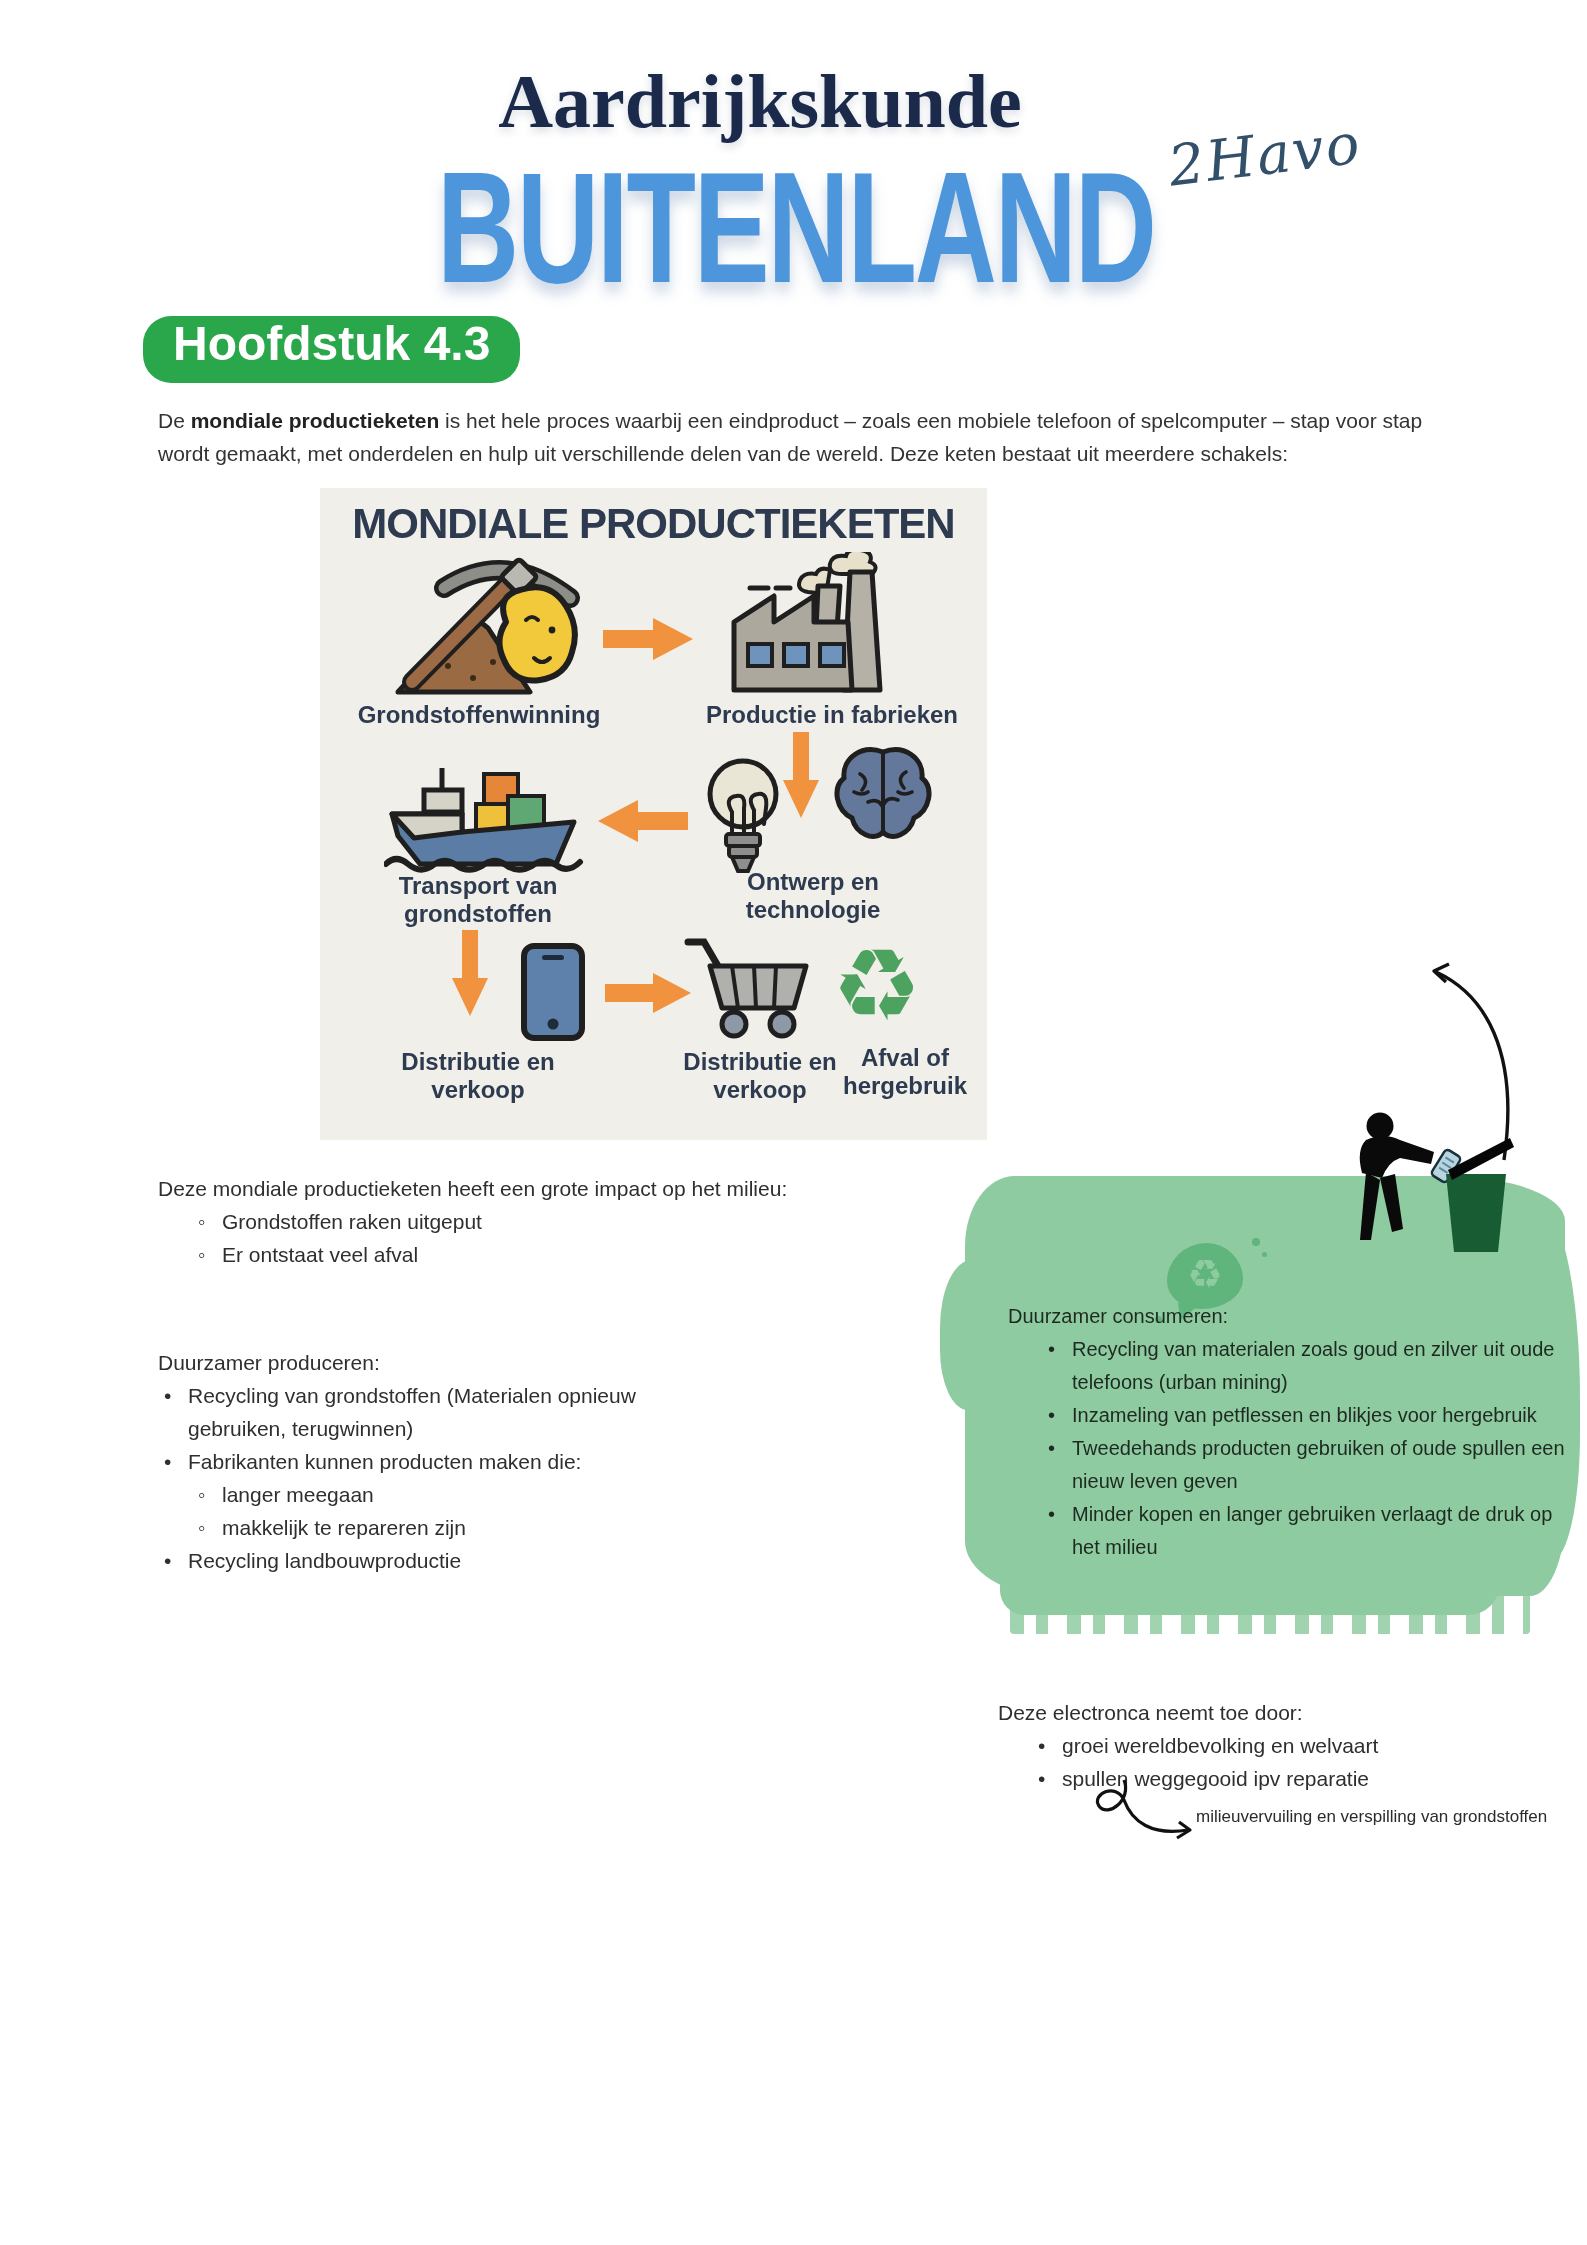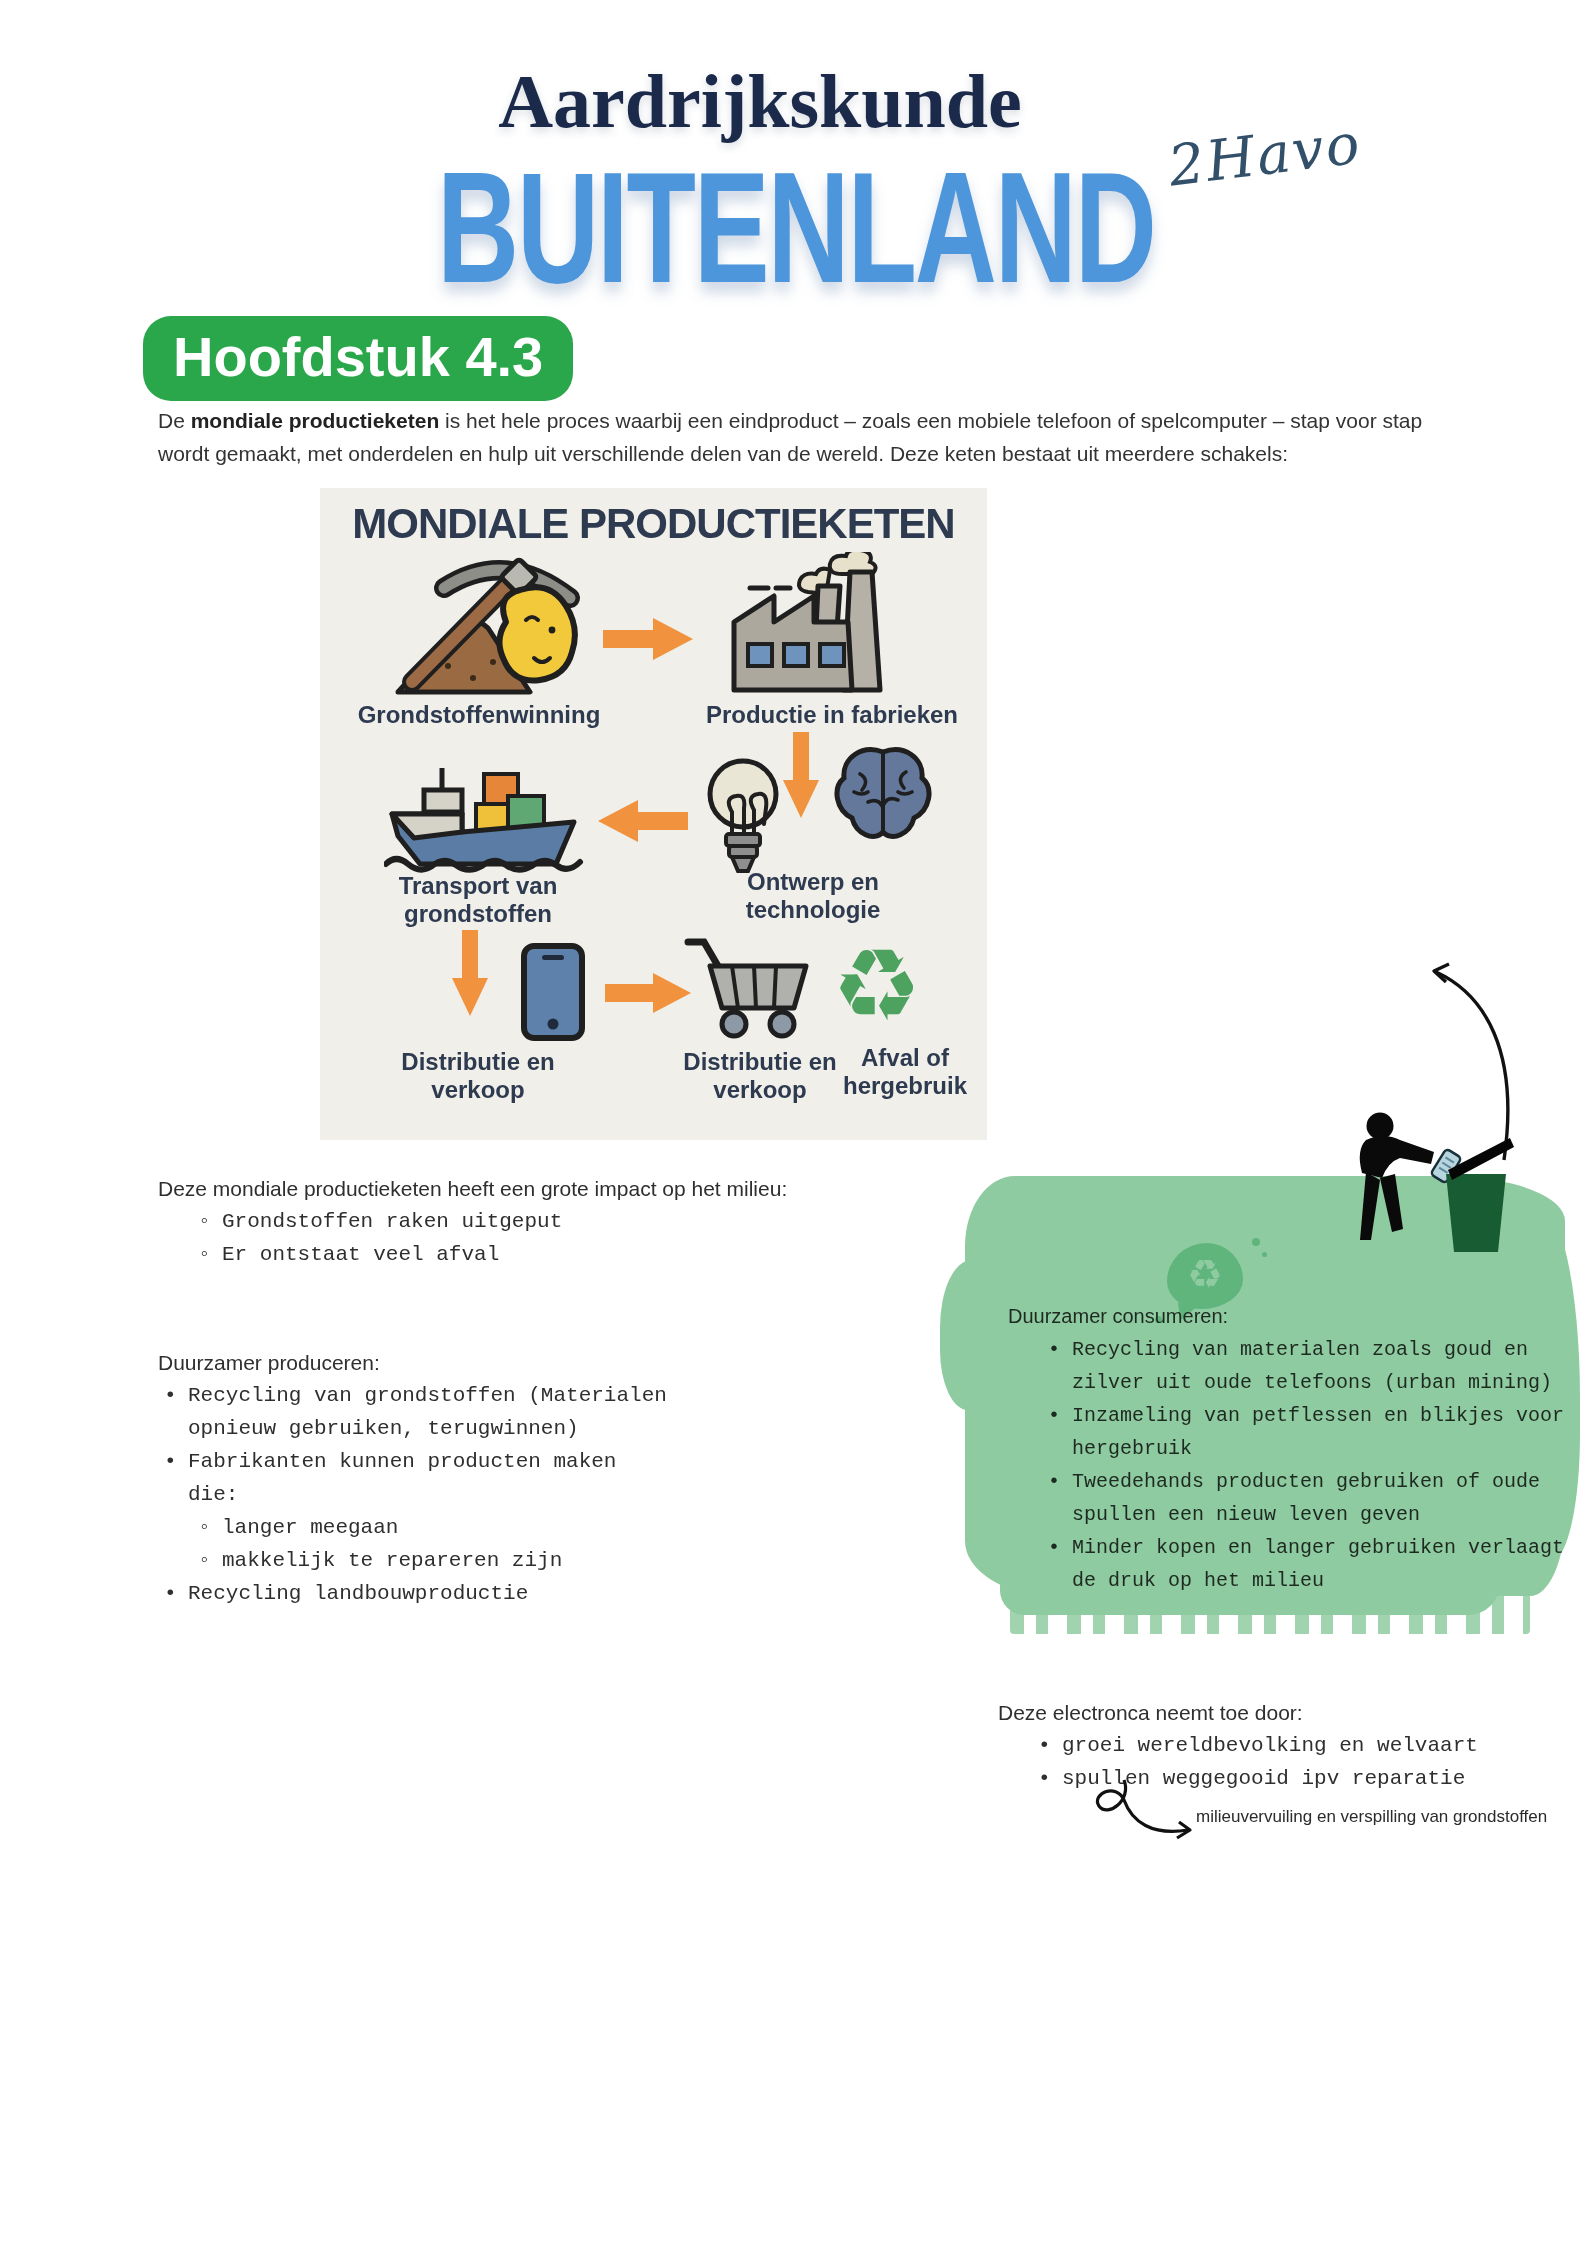--- a/index.html
+++ b/index.html
@@ -12,41 +12,41 @@
     font-family:"Liberation Serif","DejaVu Serif",serif; font-weight:700; font-size:76px; color:#1b2a4a;
     text-shadow:0 4px 8px rgba(40,60,90,0.18); }
   .book-title { position:absolute; left:437px; top:148px; width:920px;
     font-size:158px; font-weight:700; letter-spacing:-3px; color:#4d96db; line-height:1;
     transform:scaleX(0.72); transform-origin:left top;
     text-shadow:0 10px 16px rgba(110,140,180,0.35); }
   .signature { position:absolute; left:1168px; top:118px; width:260px;
     font-family:"DejaVu Serif","Liberation Serif",serif; font-style:italic; font-size:56px;
     color:#33506b; transform:rotate(-7deg); letter-spacing:2px; }
   .chapter-badge { position:absolute; left:143px; top:316px; background:#2aa64b; color:#ffffff;
-    border-radius:28px; padding:8px 30px 12px 30px; font-size:56px; font-weight:700; }
+    border-radius:28px; padding:0 30px 12px 30px; font-size:48px; font-weight:700; }
 
   
   .intro { position:absolute; left:158px; top:404px; width:1300px; font-size:21px; line-height:33px; color:#333333; }
   .intro b { font-weight:700; color:#222222; }
 
   
   .panel { position:absolute; left:320px; top:488px; width:667px; height:652px; background:#f1efe9; }
   .panel-title { position:absolute; left:0; top:12px; width:100%; text-align:center;
     font-size:42px; font-weight:700; letter-spacing:-1px; color:#2d3a4f; }
   .step-label { position:absolute; text-align:center; font-size:24px; font-weight:700;
     color:#2d3a4f; line-height:1.16; }
   .icon { position:absolute; }
   .recycle-big { position:absolute; font-family:"DejaVu Sans",sans-serif; font-size:100px; line-height:1;
     color:#4ea25f; font-weight:400; }
 
   
   .impact { position:absolute; left:158px; top:1172px; width:680px; font-size:21px; line-height:33px; }
   .producing { position:absolute; left:158px; top:1346px; width:520px; font-size:21px; line-height:33px; }
   ul.plain { list-style:none; }
-  li.dot, li.ring { position:relative; padding-left:30px;font-family:Liberation Mono, monospace; }
+  li.dot, li.ring { position:relative; padding-left:30px; }
   li.dot::before { content:"•"; position:absolute; left:6px; }
   li.ring::before { content:"◦"; position:absolute; left:6px; }
   .indent1 { margin-left:34px; }
 
   
   .green-blob { position:absolute; left:965px; top:1176px; width:600px; height:420px; background:#8fcba0;
     border-radius:50px 120px 35px 90px / 70px 45px 80px 55px; }
   .blob-patch { position:absolute; background:#8fcba0; }
   .p1 { left:940px; top:1260px; width:70px; height:150px; border-radius:45% 30% 50% 40%; }
   .p2 { left:1500px; top:1200px; width:80px; height:360px; border-radius:40% 55% 35% 50%; }

